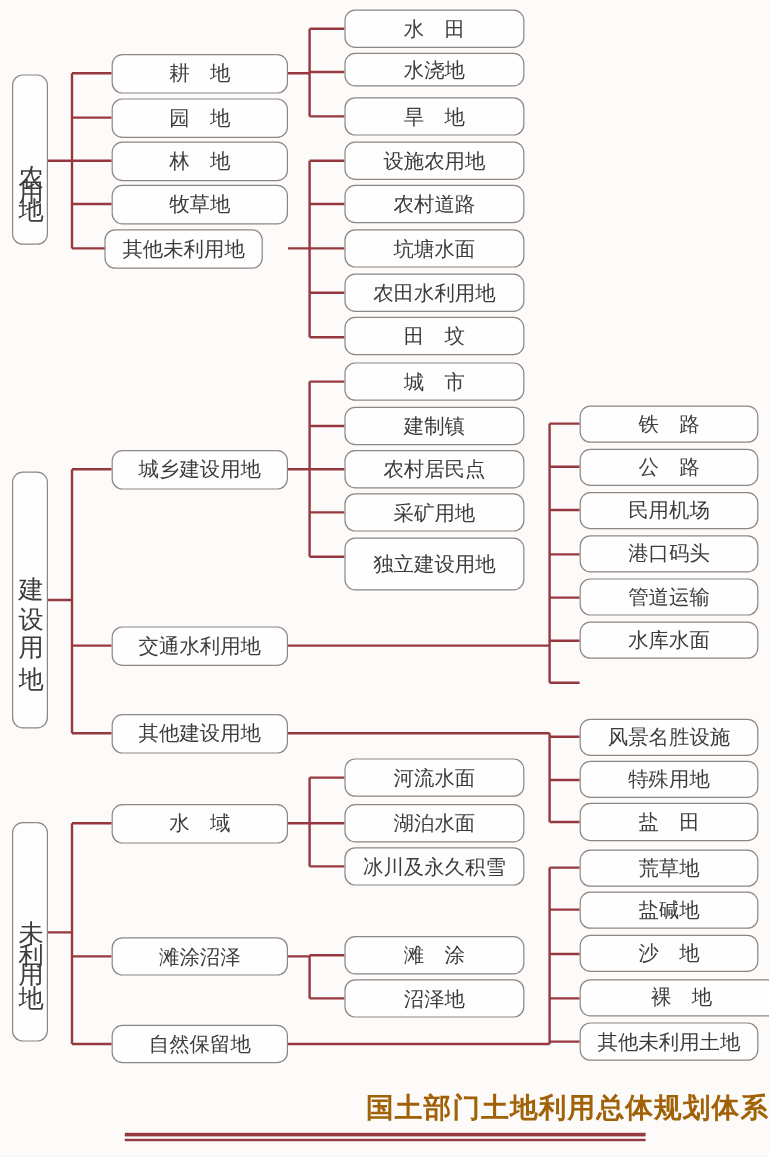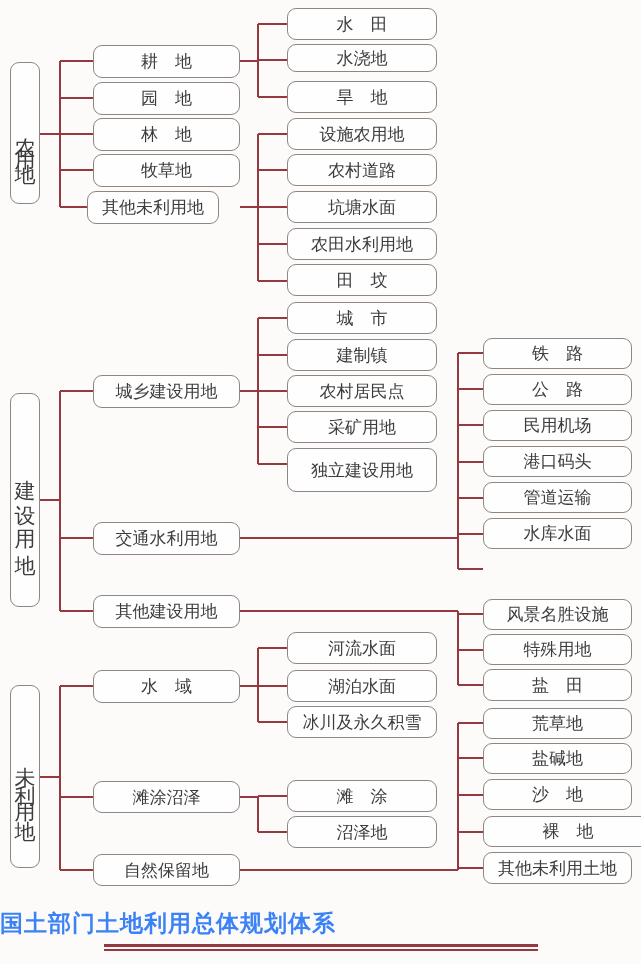--- a/index.html
+++ b/index.html
@@ -15,23 +15,23 @@
     background:#fefefe;border:1.6px solid #8d8682;border-radius:9px;
     display:flex;align-items:center;justify-content:center;
     font-size:17px;color:#3c3c3c;white-space:nowrap;overflow:hidden;
   }
   .lvl1{font-size:21px;}
   .v .vtext{writing-mode:vertical-rl;}
   .v3 .vtext{letter-spacing:13px;transform:translateY(7px);}
   .v4 .vtext{letter-spacing:25px;transform:translateY(13px);}
   .v4s .vtext{letter-spacing:18px;transform:translateY(9px);}
   .title{
-    position:absolute;left:0;right:0;top:908;z-index:2;
-    top:908px;text-align:left;font-size:23px;font-weight:600;
-    color:#3b82f6;letter-spacing:1px;
+    position:absolute;left:15px;right:0;top:908;z-index:2;
+    top:908px;text-align:right;font-size:23px;font-weight:600;
+    color:#a16207;letter-spacing:1px;
   }
   .underline{
     position:absolute;z-index:2;left:104px;top:944px;width:434px;height:2px;
     border-top:3px solid #96383f;border-bottom:2px solid #96383f;
   }
 </style>
 </head>
 <body>
 
 <div class="canvas">

